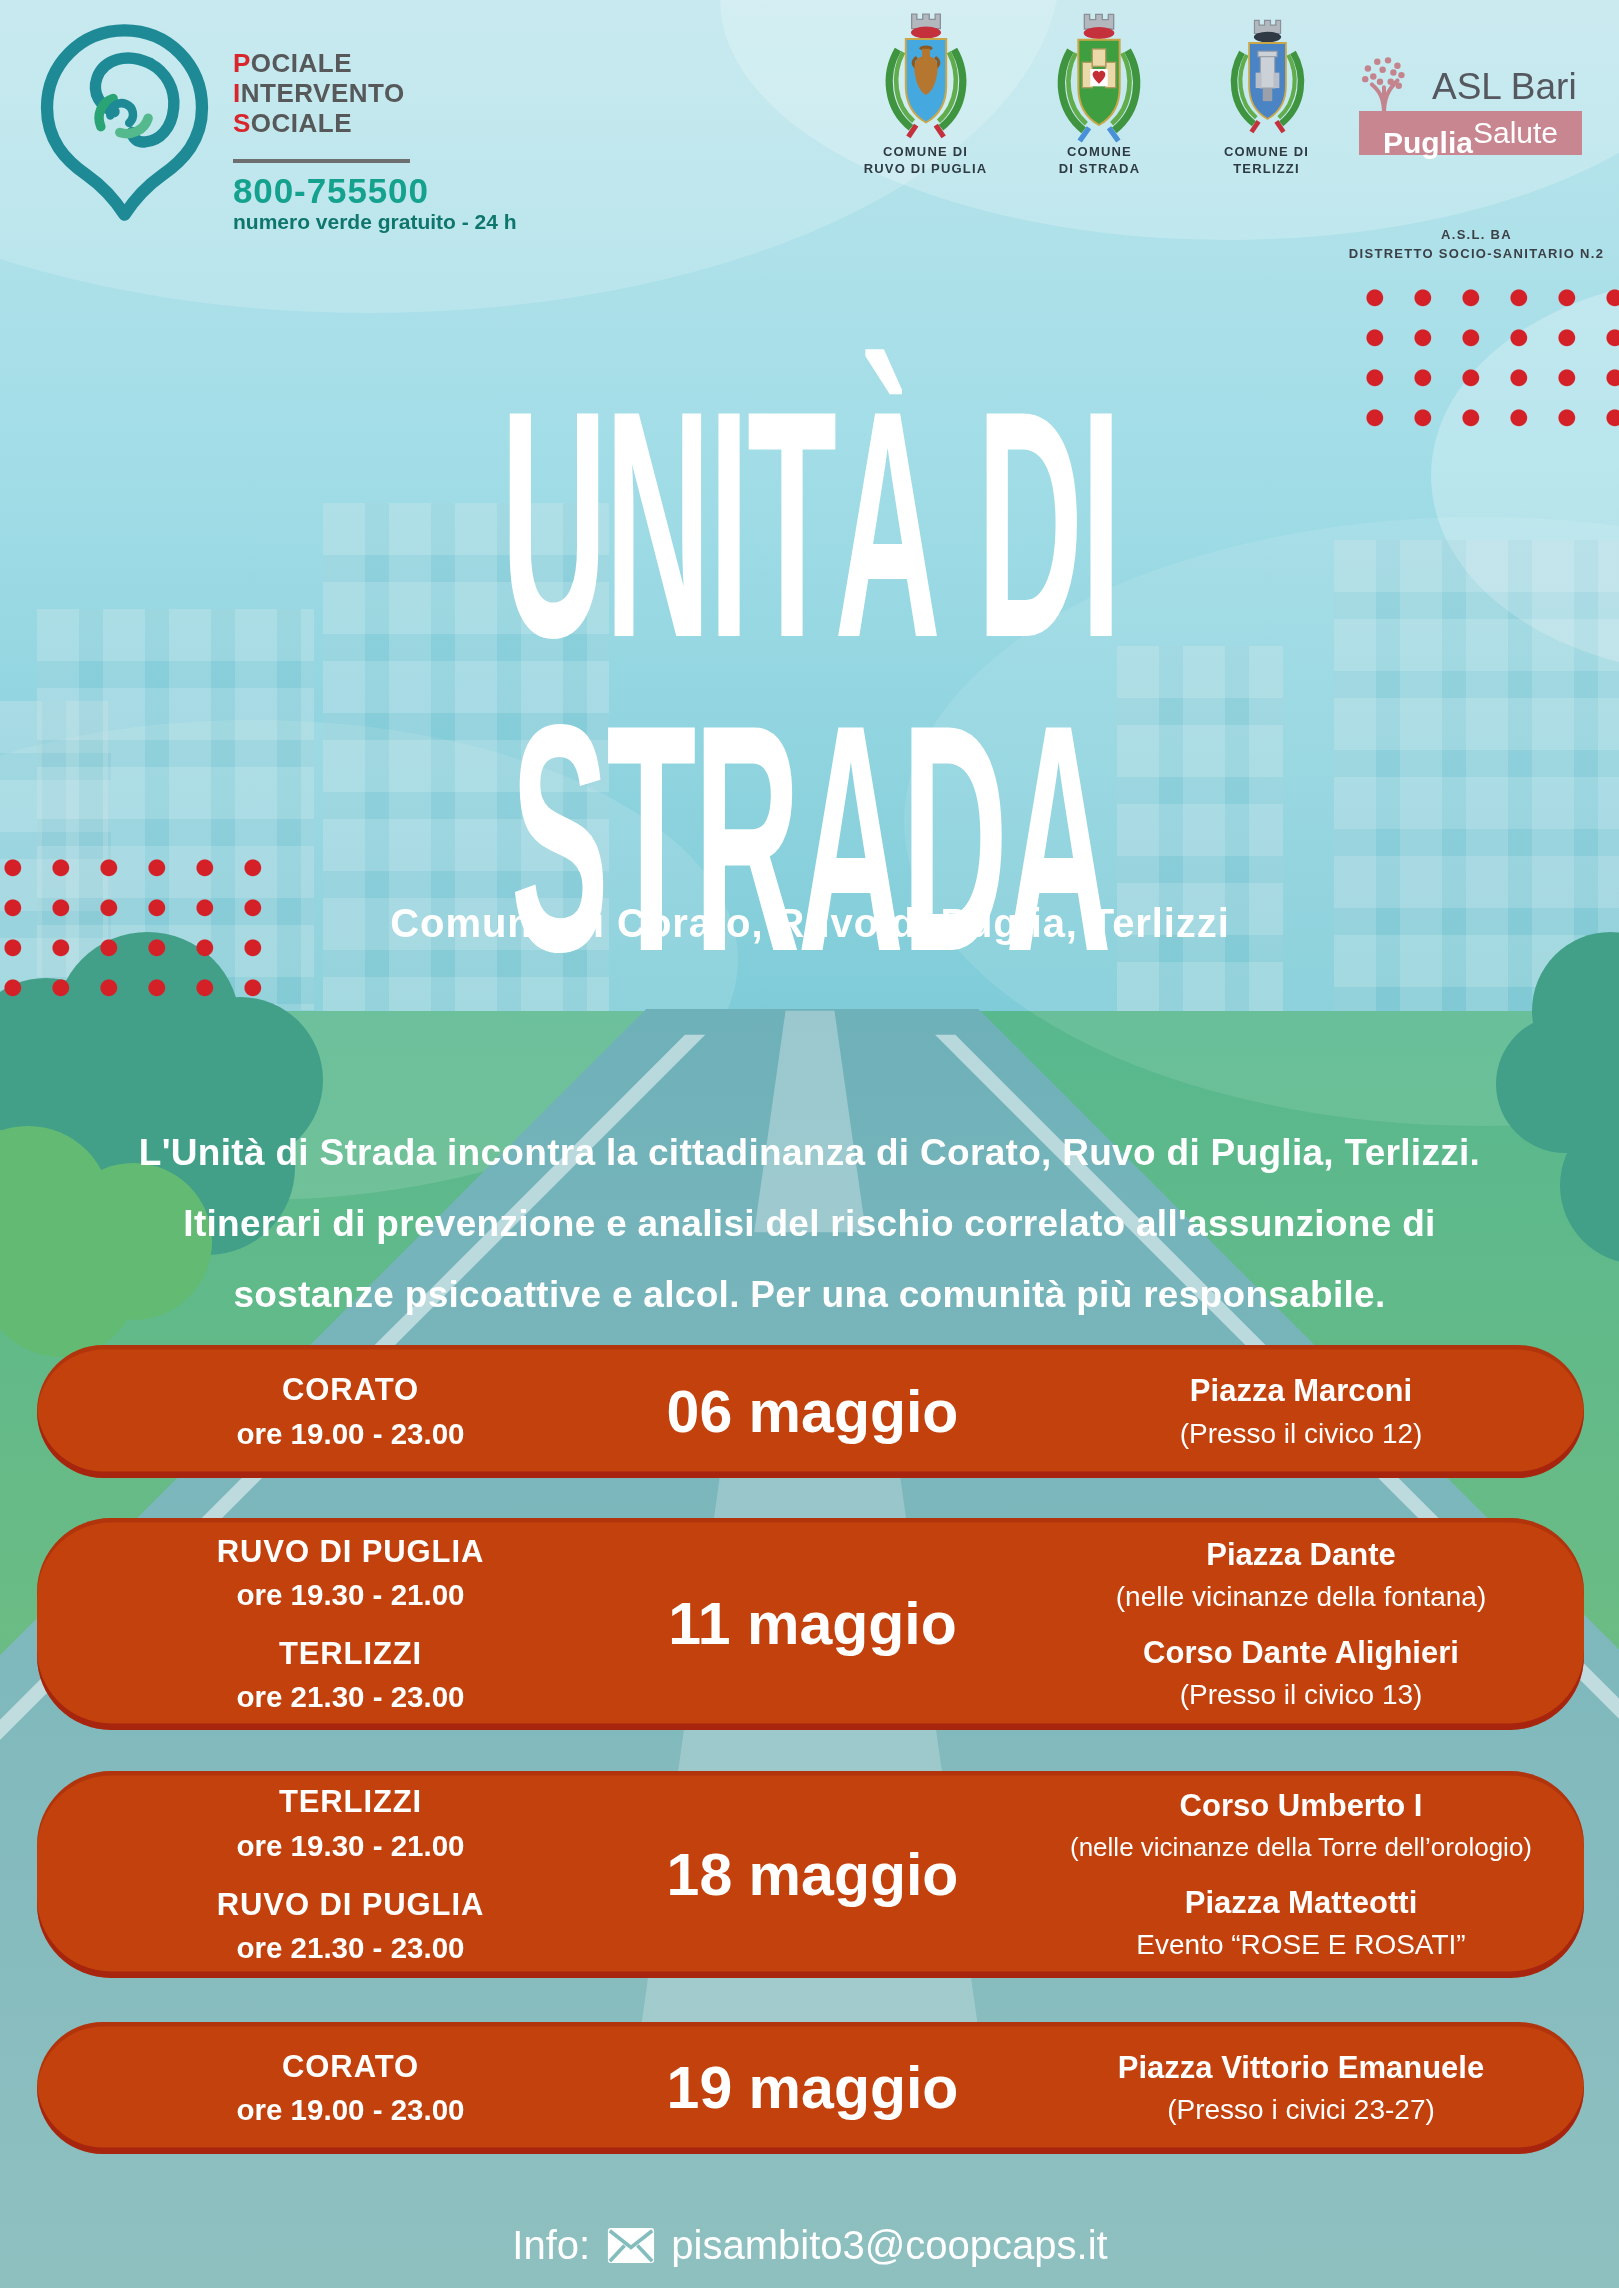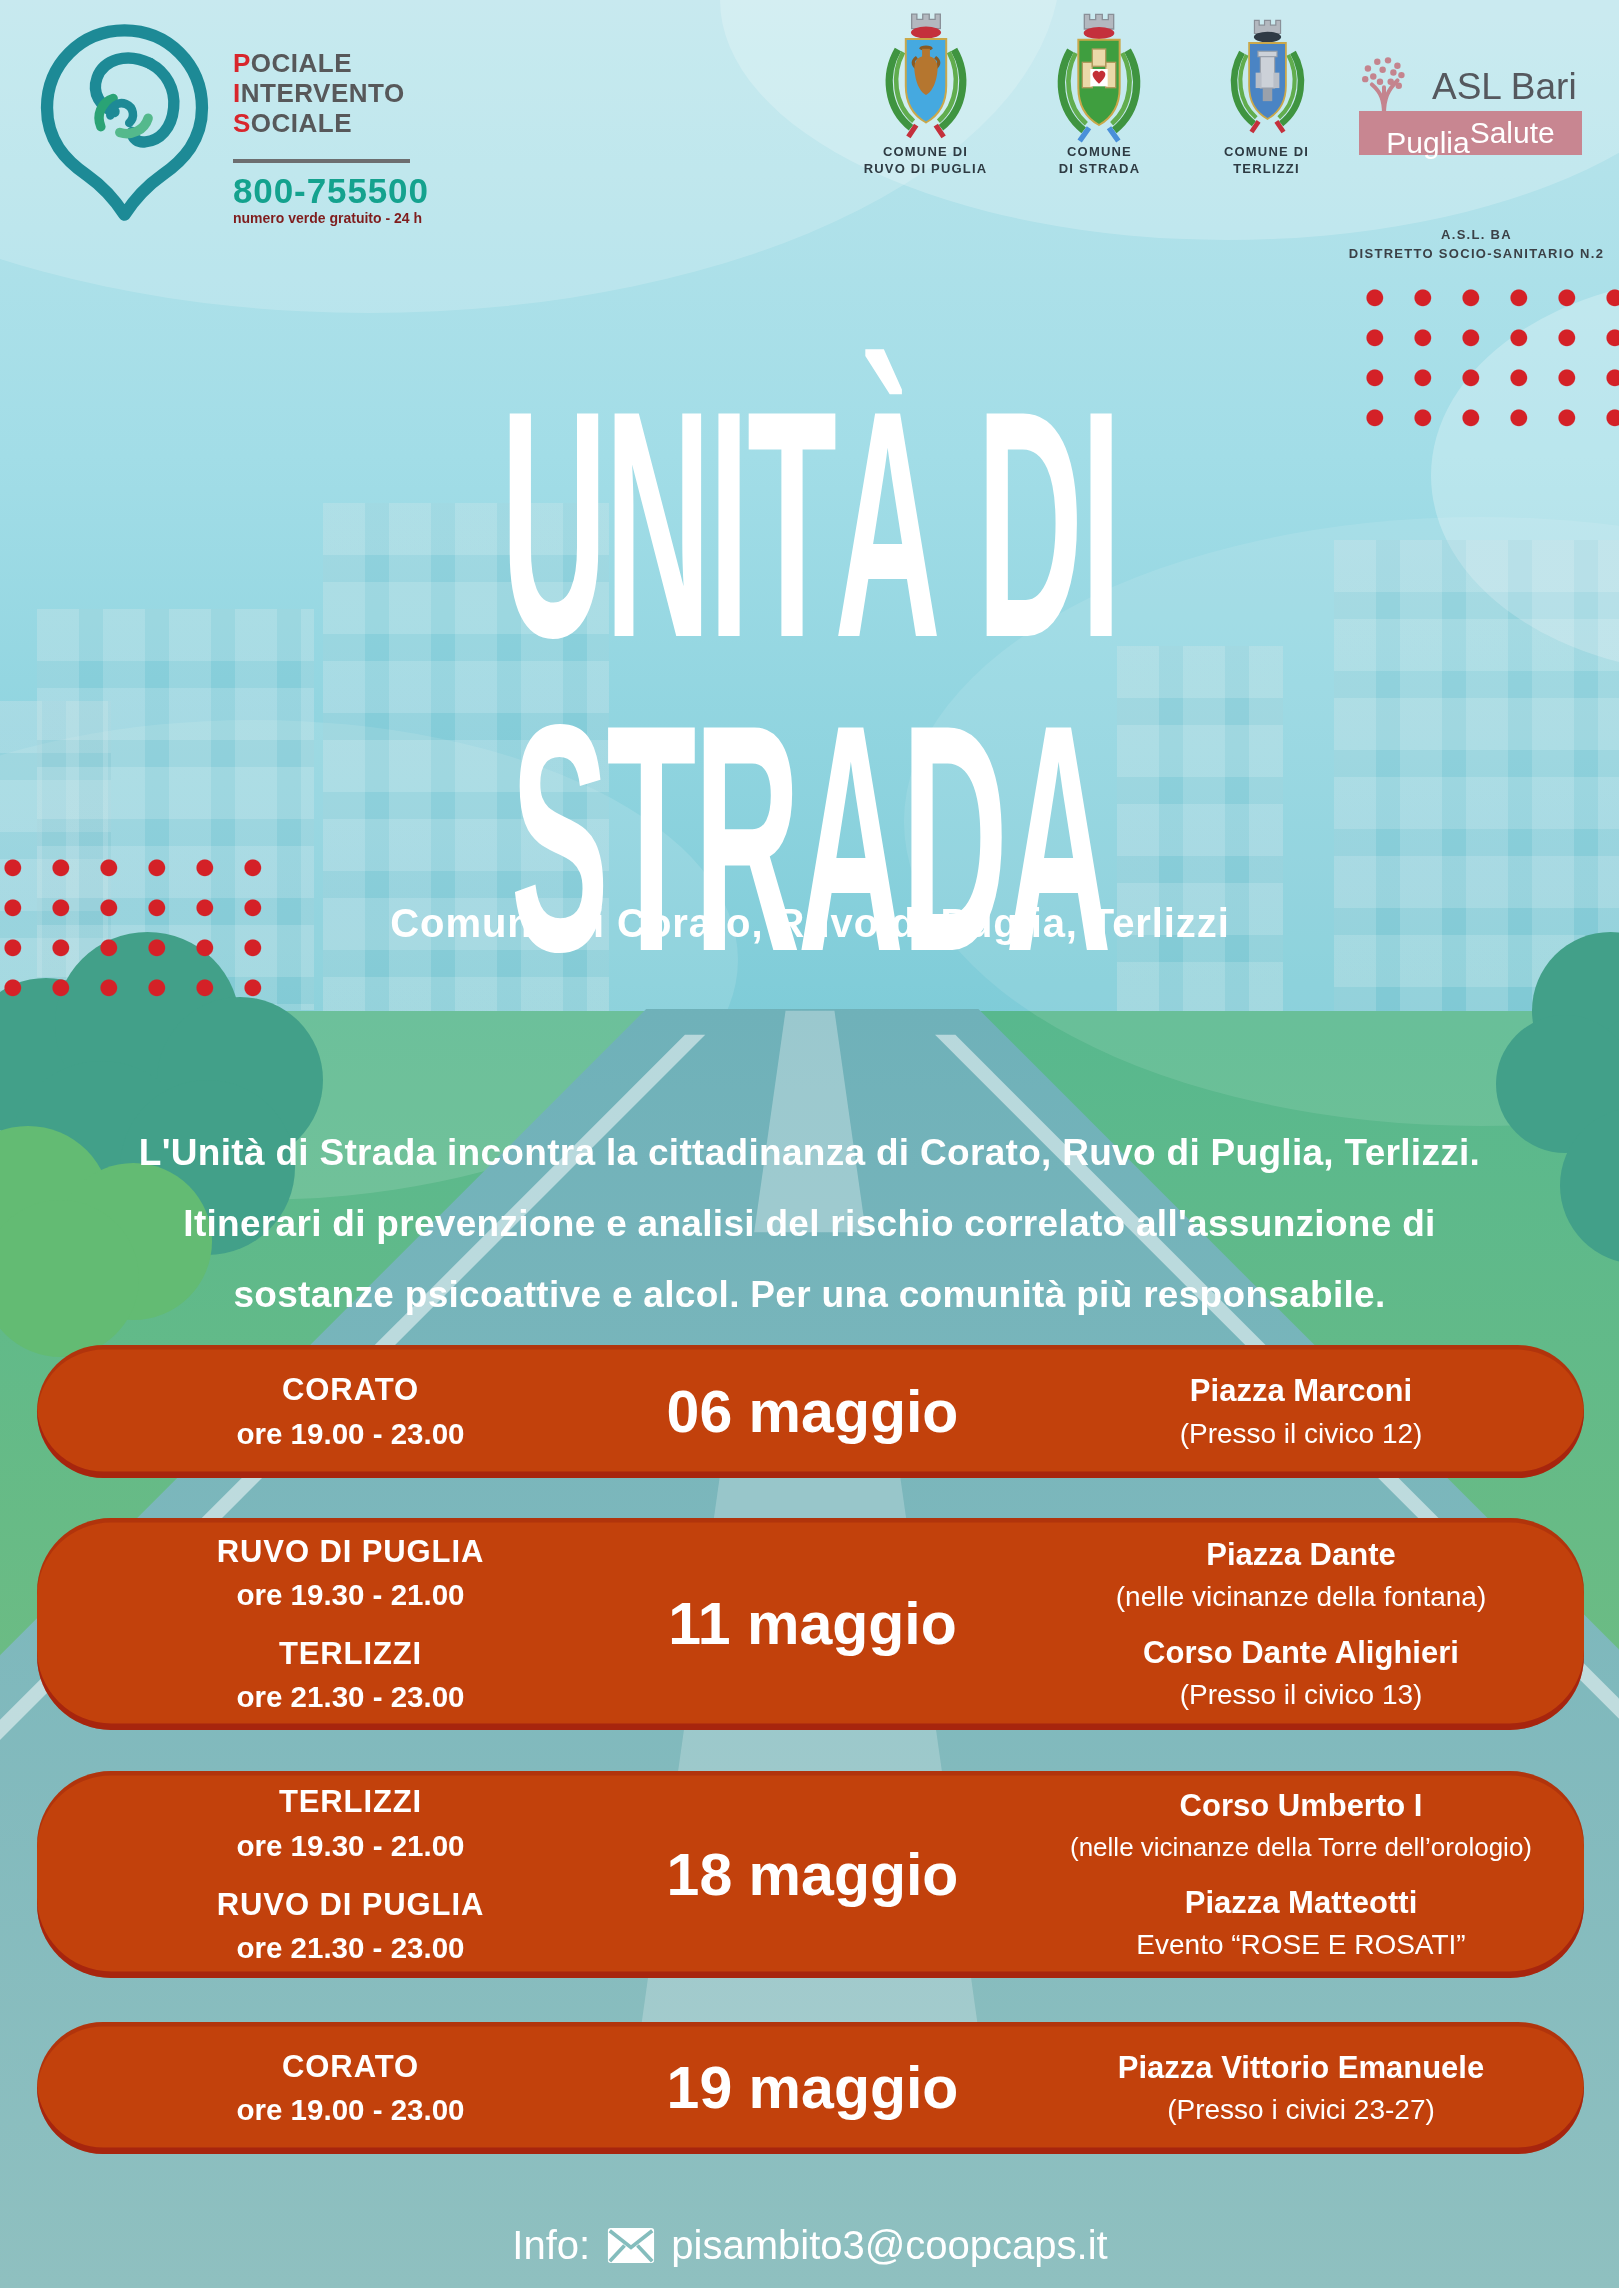--- a/index.html
+++ b/index.html
@@ -26,30 +26,30 @@
   .roadsvg{position:absolute;left:0;top:1009px;}
 
   
   .pis-icon{position:absolute;left:30px;top:20px;}
   .pis-text{position:absolute;left:233px;top:48px;line-height:30px;
             font-weight:bold;font-size:26px;letter-spacing:0.5px;color:#57585a;}
   .pis-text b{color:#d8262c;}
   .pis-rule{position:absolute;left:233px;top:159px;width:177px;height:3.7px;background:#6d6e70;}
   .pis-phone{position:absolute;left:233px;top:171px;font-size:35px;font-weight:bold;
              color:#14a28e;letter-spacing:0.9px;}
-  .pis-note{position:absolute;left:233px;top:210px;font-size:14px;font-weight:bold;color:#7f1d1d;}
+  .pis-note{position:absolute;left:233px;top:210px;font-size:21px;font-weight:bold;color:#0f766e;}
 
   
   .crest{position:absolute;top:9.2px;}
   .crest-label{position:absolute;top:144px;width:185px;text-align:center;
                font-size:13px;font-weight:bold;letter-spacing:1.2px;color:#2e3b43;line-height:16.6px;}
   .asl-name{position:absolute;left:1432px;top:66px;font-size:37px;color:#55585e;}
   .asl-banner{position:absolute;left:1359px;top:111px;width:223px;height:44px;background:#c88691;
               display:flex;align-items:center;justify-content:center;font-size:30px;color:#fff;}
-  .asl-banner b{font-weight:normal;margin-top:20px;}
+  .asl-banner b{font-weight:bold;margin-top:20px;}
   .asl-sub{position:absolute;left:1338px;top:185px;width:277px;text-align:center;
            font-size:13px;font-weight:bold;letter-spacing:1.3px;color:#3b4046;line-height:18.5px;margin-top:41px;}
 
   
   .title-line{position:absolute;left:0;width:1620px;height:305px;text-align:center;
               font-size:223px;font-weight:800;color:#fff;line-height:305px;
               letter-spacing:-3.7px;transform:scale(.66,1.45);}
   .subtitle{position:absolute;left:0;top:901px;width:1620px;text-align:center;
             font-size:40px;font-weight:bold;color:#fff;letter-spacing:0.9px;}
   .descr{position:absolute;left:55px;top:1117px;width:1509px;text-align:center;

